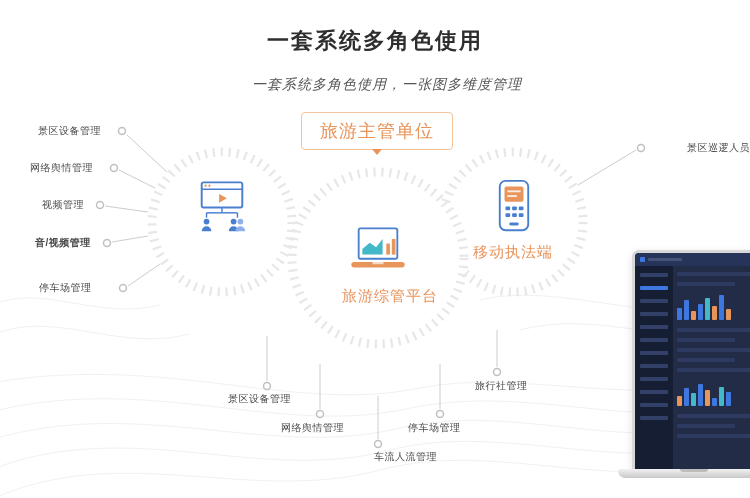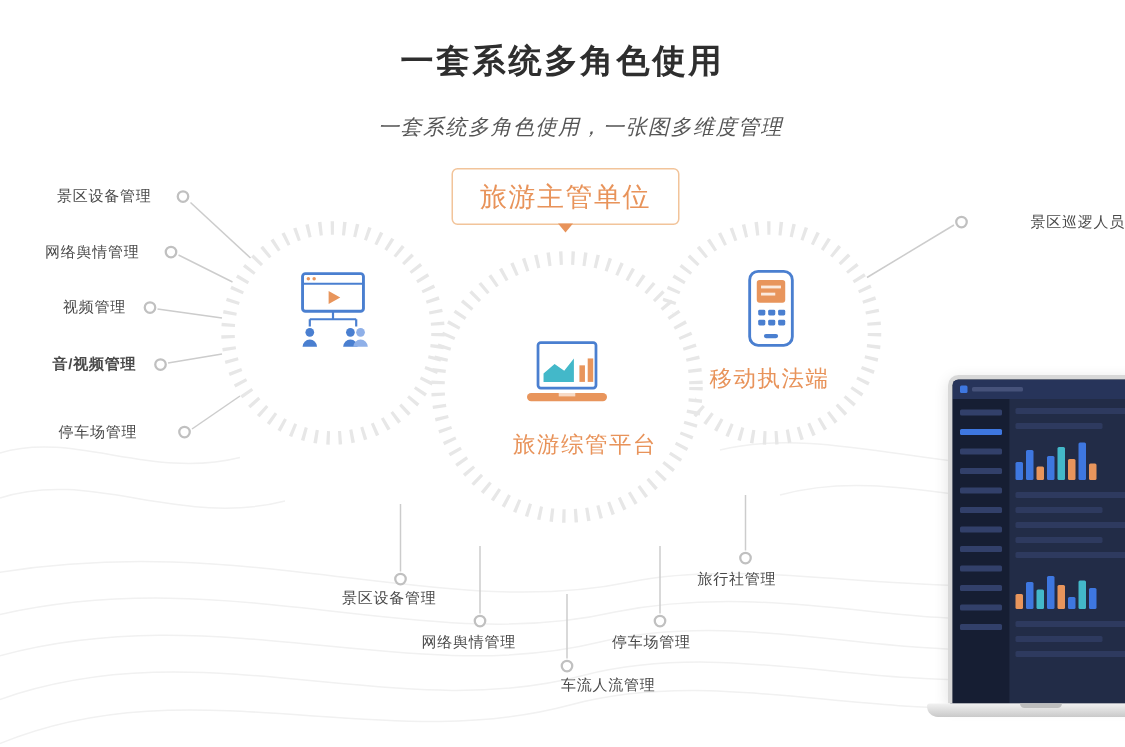--- a/index.html
+++ b/index.html
@@ -185,21 +185,21 @@
   <div class="tag" style="left:42px;top:198px;">视频管理</div>
   <div class="tag" style="left:35px;top:236px;font-weight:bold;">音/视频管理</div>
   <div class="tag" style="left:39px;top:281px;">停车场管理</div>
 
   <div class="tag" style="left:651px;top:141px;margin-left:36px;">景区巡逻人员</div>
 
   <div class="tag" style="left:228px;top:392px;">景区设备管理</div>
   <div class="tag" style="left:281px;top:421px;">网络舆情管理</div>
   <div class="tag" style="left:339px;top:450px;margin-left:35px;">车流人流管理</div>
   <div class="tag" style="left:408px;top:421px;">停车场管理</div>
-  <div class="tag" style="left:465px;top:379px;">旅行社管理</div>
+  <div class="tag" style="left:475px;top:379px;">旅行社管理</div>
 
   <div class="laptop">
     <div class="screen">
       <div class="dash-top">
           <i class="dt-dot"></i>
           <i class="dt-bar"></i>
         </div>
       <div class="dash-cols">
         <div class="dash-side">
           <div class="srow"></div>

